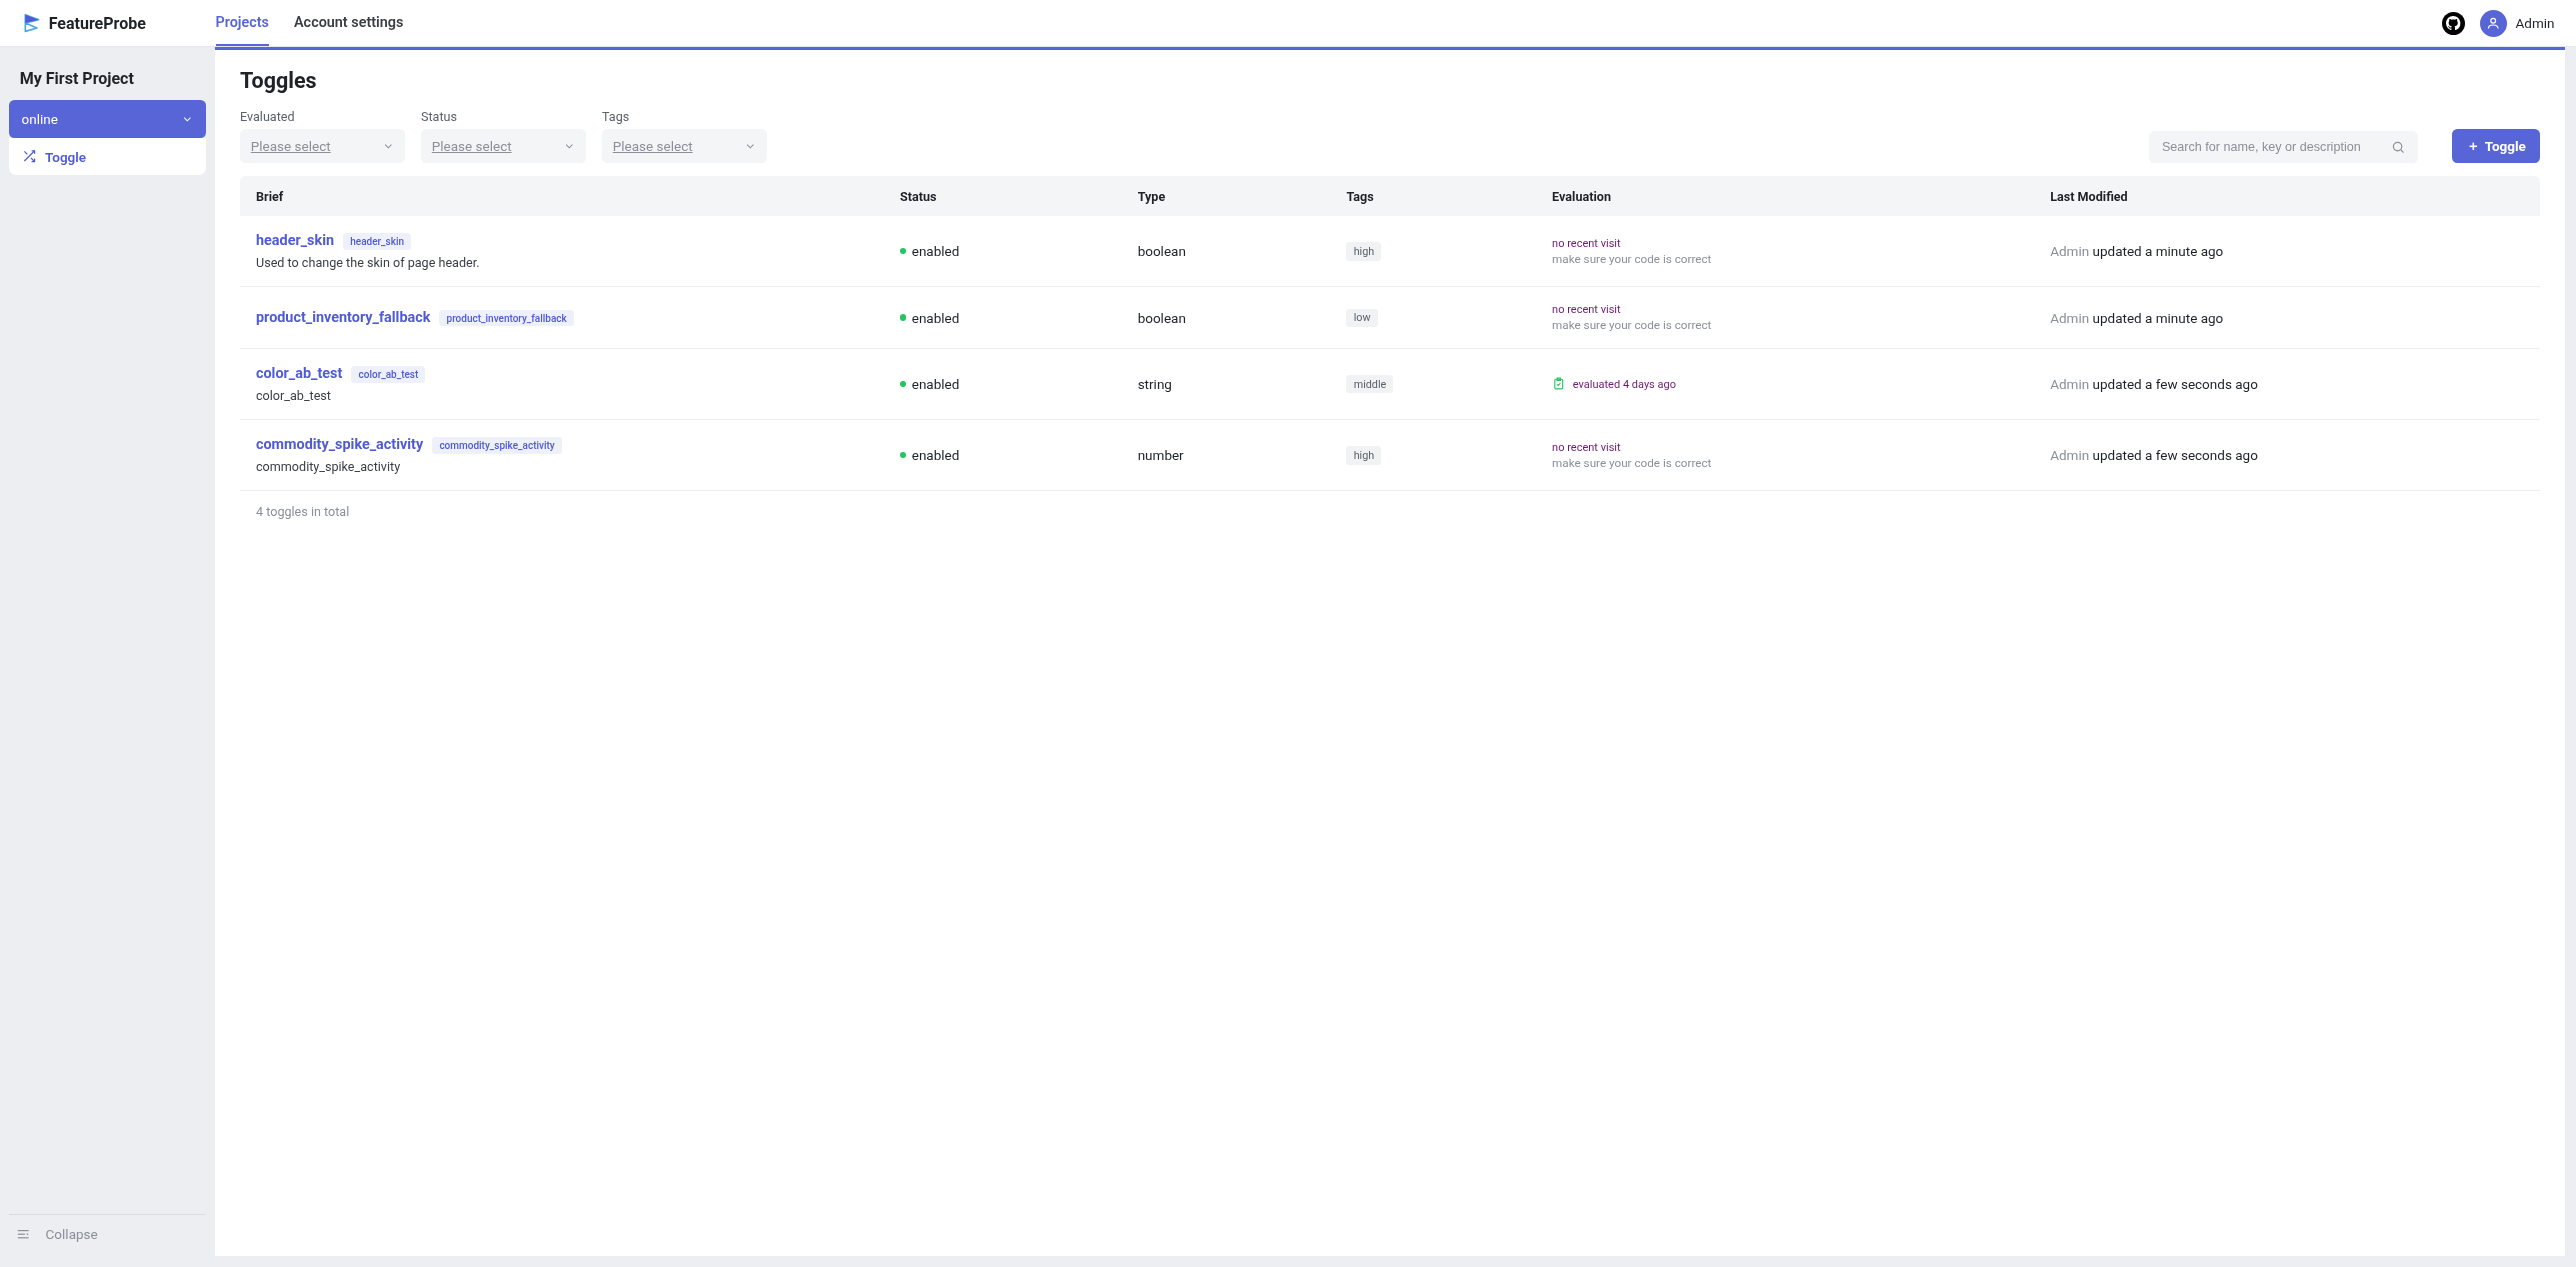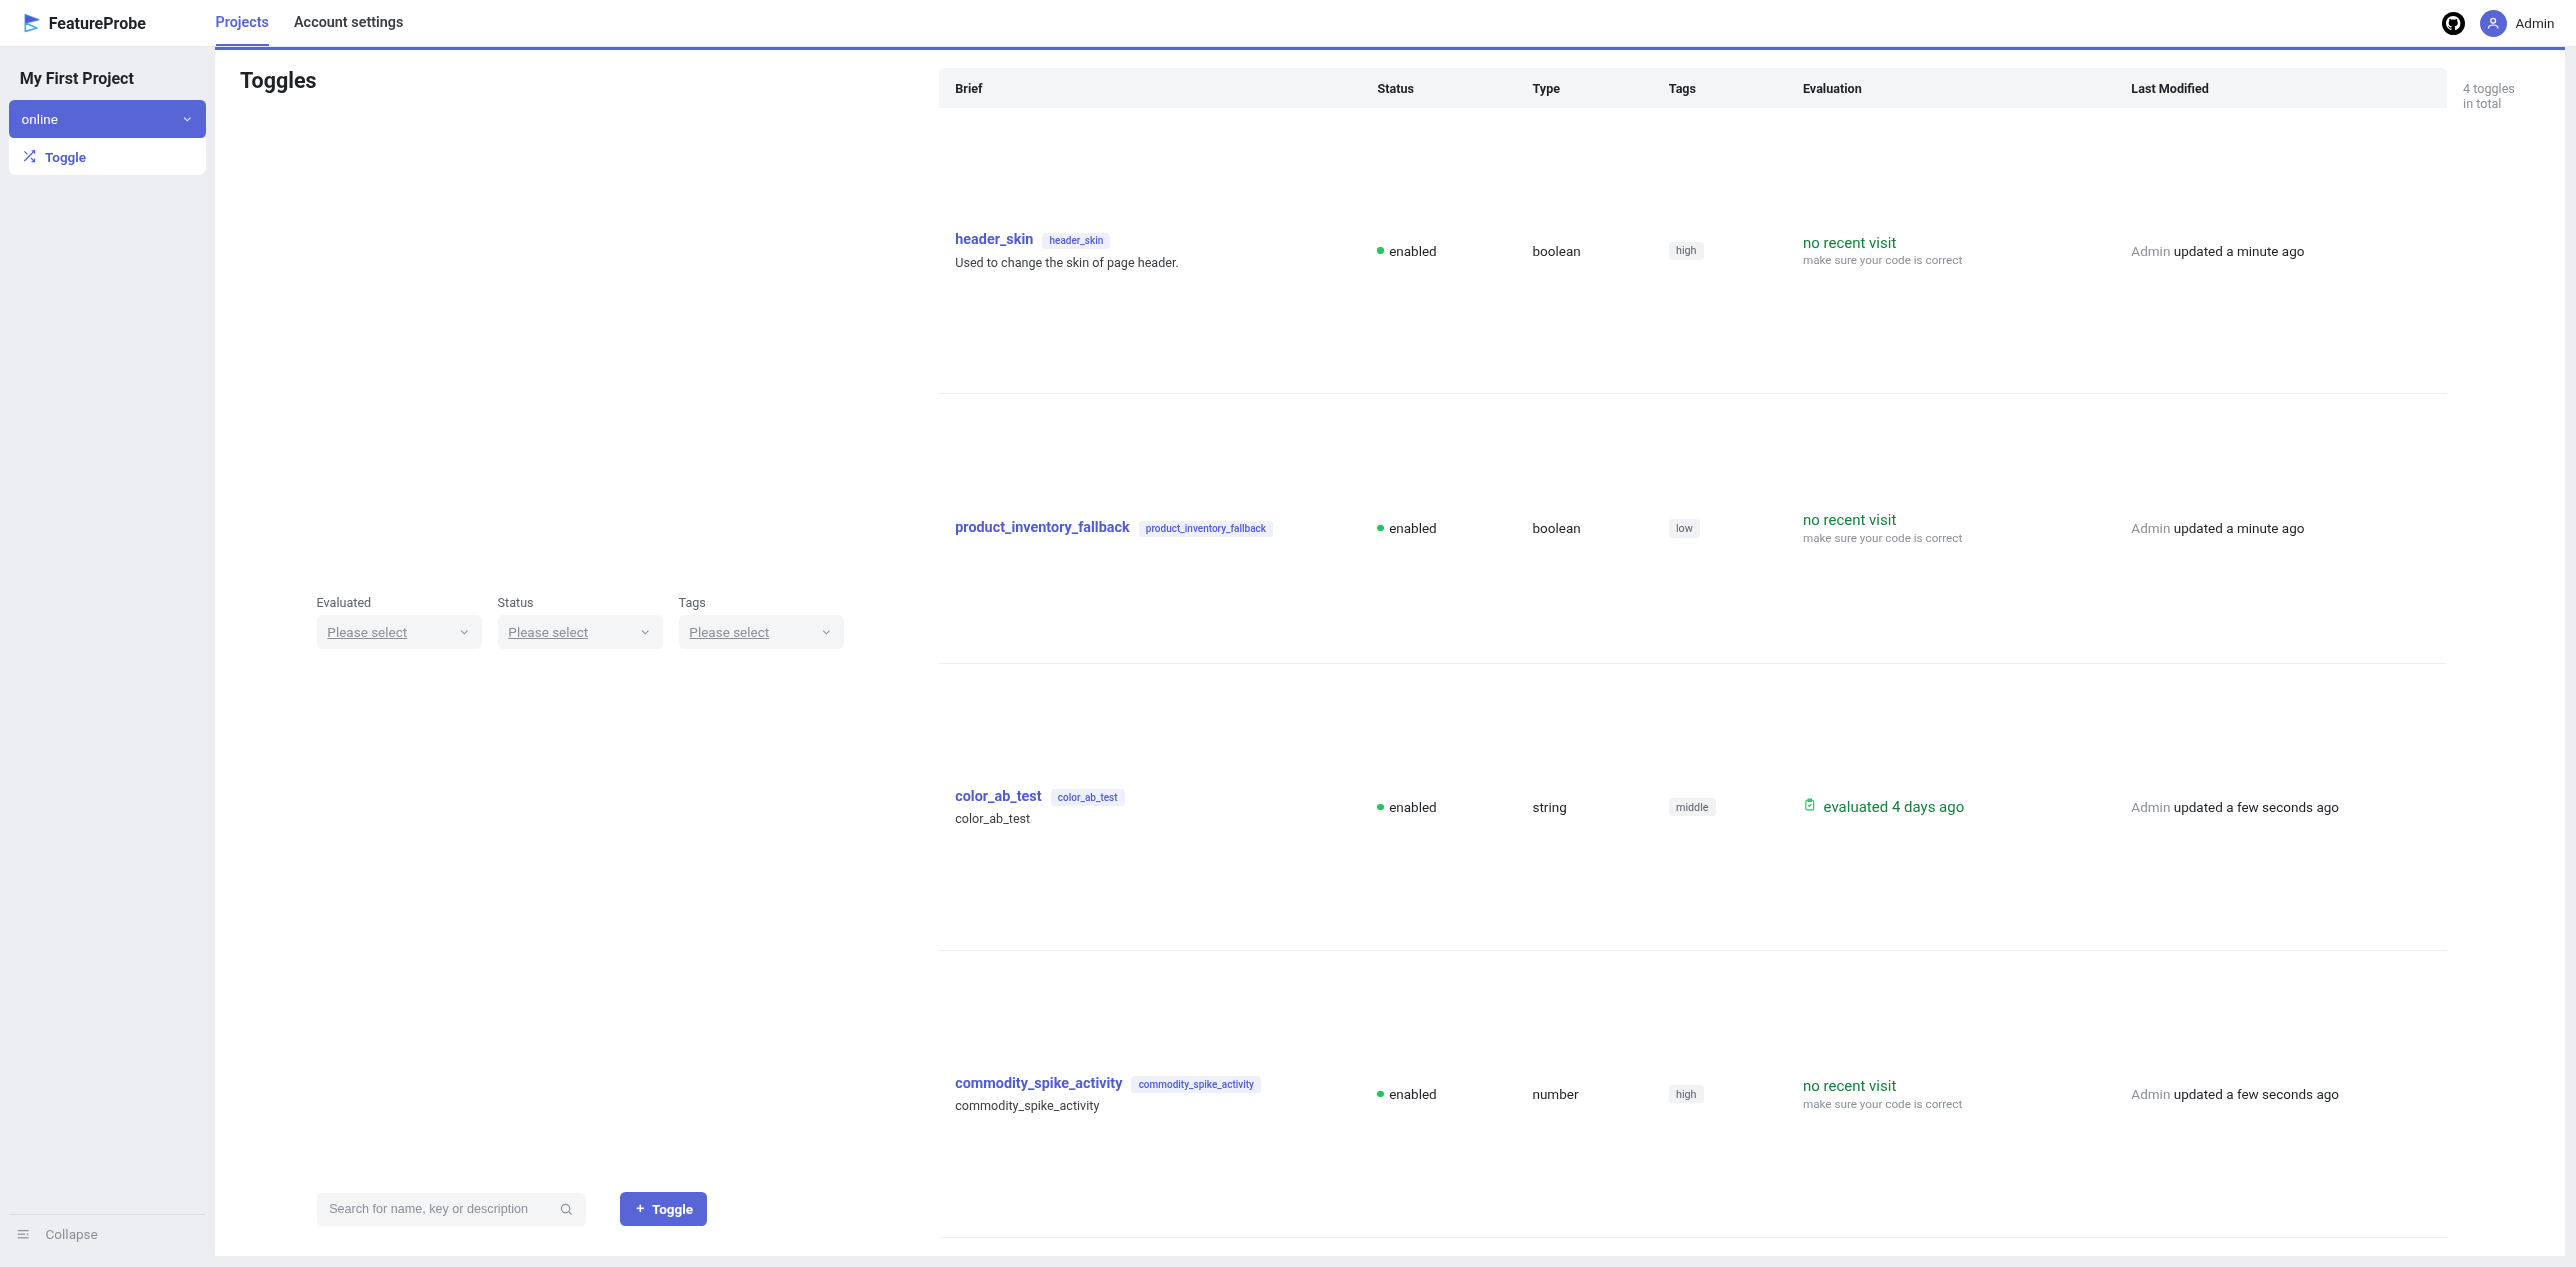--- a/index.html
+++ b/index.html
@@ -76,21 +76,21 @@
   .breadcrumb-current { color:#1f2328; font-weight:600; }
 
   .card {
     background:#fff;
     margin: 0 10.8px 10.8px 0;
     border-top: 3.6px solid #5865d6;
     border-radius: 0;
     flex:1;
     padding: 18px 25px;
     display:flex;
-    flex-direction: row;
+    flex-direction: column;
   }
   .page-title { font-size: 21.5px; font-weight: 700; margin-bottom: 16px; }
 
   .filter-row { display:flex; gap:16px; align-items:flex-end; margin-bottom: 12.6px; flex-wrap: wrap; }
   .filter-group { display:flex; flex-direction:column; gap:5.4px; }
   .filter-label { font-size: 12.6px; color:#5b616b; }
   .select {
     display:flex; align-items:center; justify-content:space-between;
     background:#f4f5f7; border-radius:5.4px; padding:9px 10.8px;
     width: 165px; color:#8a8f98; font-size:13.5px; cursor:pointer;text-decoration:underline;
@@ -119,21 +119,21 @@
   }
   .thead-row th:first-child { border-radius:5.4px 0 0 0; }
   .thead-row th:last-child { border-radius:0 5.4px 0 0; }
   .trow td { padding:16px; border-bottom:0.9px solid #eceef2; vertical-align: middle; font-size:13.5px; }
   .toggle-name { color:#4f5bd5; font-weight:700; font-size:14.4px; cursor:pointer; }
   .key-badge { display:inline-block; background:#eef0fb; color:#4f5bd5; font-size:10px; padding:2.7px 7.2px; border-radius:3.6px; margin-left:9px; font-weight:500; cursor:pointer;}
   .toggle-desc { color:#3b3f44; font-size:12.6px; margin-top:5.4px; }
   .status-wrap { display:flex; align-items:center; gap:5.4px; }
   .dot { width:6.3px; height:6.3px; border-radius:50%; background:#22c55e; }
   .tag-pill { display:inline-block; background:#f1f2f4; color:#5b616b; font-size:10.8px; padding:2.7px 7.2px; border-radius:3.6px; }
-  .eval-main { color:#15803d; font-size:15px; display:flex; align-items:flex-start; gap:7.2px; }
+  .eval-main { color:#701a75; font-size:11px; display:flex; align-items:flex-end; gap:7.2px; }
   .eval-sub { color:#8a8f98; font-size:11.7px; margin-top:1.8px; }
   .eval-icon { color:#22c55e; }
   .mod-user { color:#8a8f98; }
   .mod-text { color:#1f2328; }
   .totals { color:#8a8f98; font-size:12.6px; padding:12.6px 16px; }
 
   svg { flex-shrink:0; }
 </style>
 </head>
 <body>

